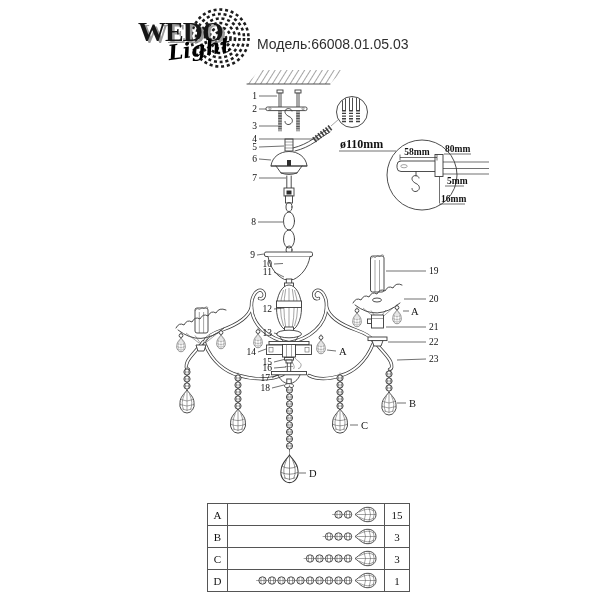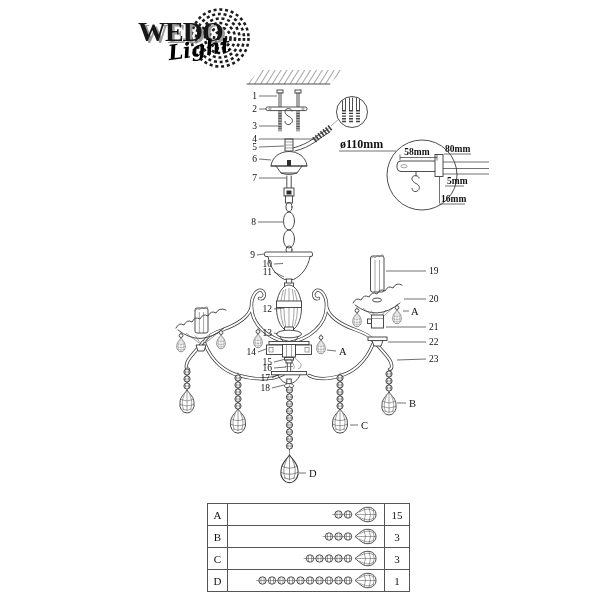--- a/index.html
+++ b/index.html
@@ -49,20 +49,21 @@
         <circle cx="52" cy="34" r="15"></circle>
           <circle cx="52" cy="34" r="19.5"></circle>
         <circle cx="52" cy="34" r="24"></circle>
           <circle cx="52" cy="34" r="28.5"></circle>
       </g>
       <circle cx="52" cy="34" r="2.6" fill="#1d1d1d"></circle>
     </svg>
     <div class="brand">WEDO</div>
     <div class="brand-script">Light</div>
   </div>
+  <div class="model">Модель:66008.01.05.03</div>
 
   <svg class="diagram" width="600" height="600" viewBox="0 0 600 600">
     <defs>
       <pattern id="hatch" width="5" height="5" patternUnits="userSpaceOnUse" patternTransform="rotate(32)">
         <line x1="0" y1="0" x2="0" y2="5" stroke="#4a4a4a" stroke-width="1"></line>
       </pattern>
       <clipPath id="wc">
           <circle cx="352" cy="112" r="15"></circle>
         </clipPath>
       <g id="vbead">

